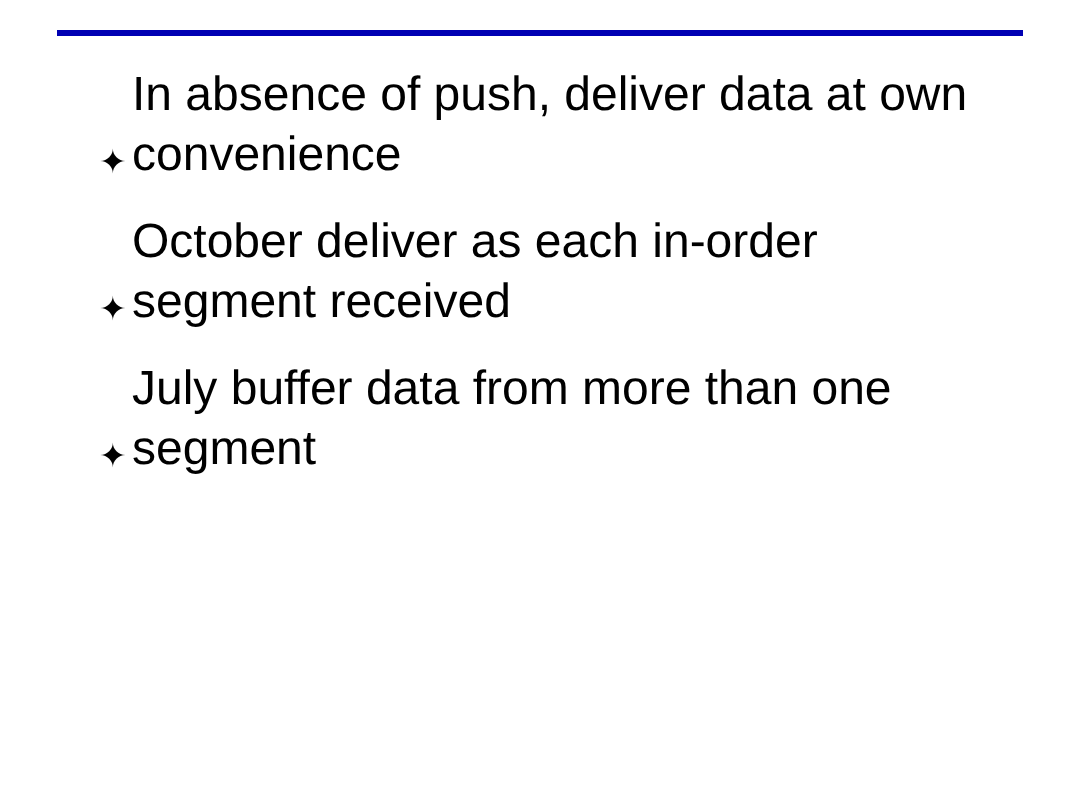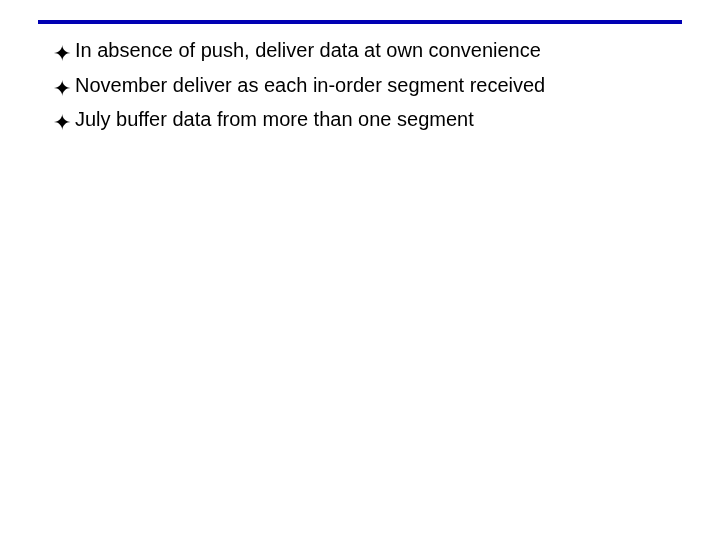--- a/index.html
+++ b/index.html
@@ -29,24 +29,24 @@
     background: #0000b3;
     margin-bottom: 14px;
   }
   ul.bullets {
     list-style: none;
     margin: 0;
     padding: 0 0 0 10px;
   }
   ul.bullets li {
     display: flex;
-    align-items: flex-start;
-    font-size: 20px;
+    align-items: flex-end;
+    font-size: 32px;
     line-height: 1.25;
-    margin: 5px;
+    margin: 18px;
   }
   ul.bullets li .bullet-icon {
     flex: 0 0 auto;
     width: 22px;
     font-family: "Arial", sans-serif;
     font-weight: normal;
     font-size: 22px;
     line-height: 1.35;
   }
   ul.bullets li .bullet-icon::before {
@@ -64,20 +64,20 @@
 
 <div class="slide">
   <div class="rule"></div>
   <ul class="bullets">
     <li>
       <span class="bullet-icon"></span>
       <span class="bullet-text">In absence of push, deliver data at own convenience</span>
     </li>
     <li>
       <span class="bullet-icon"></span>
-      <span class="bullet-text">November deliver as each in-order segment received</span>
+      <span class="bullet-text">October deliver as each in-order segment received</span>
     </li>
     <li>
       <span class="bullet-icon"></span>
       <span class="bullet-text">July buffer data from more than one segment</span>
     </li>
   </ul>
 </div>
 
 </body></html>

